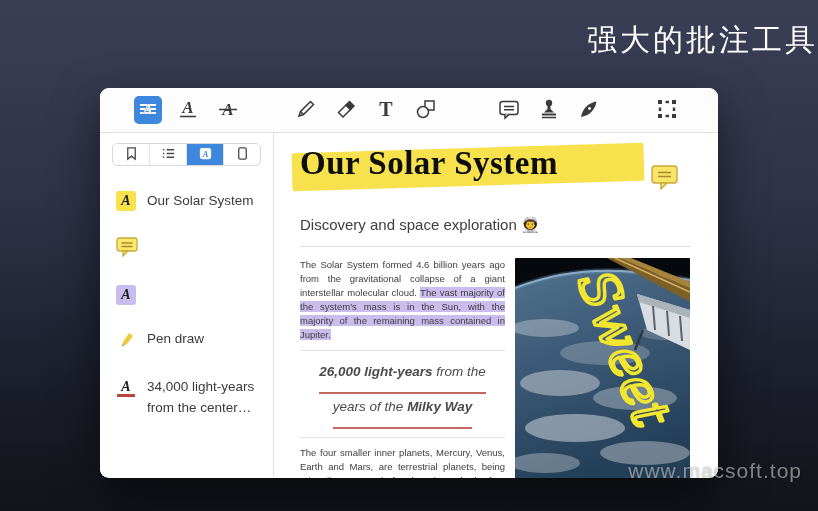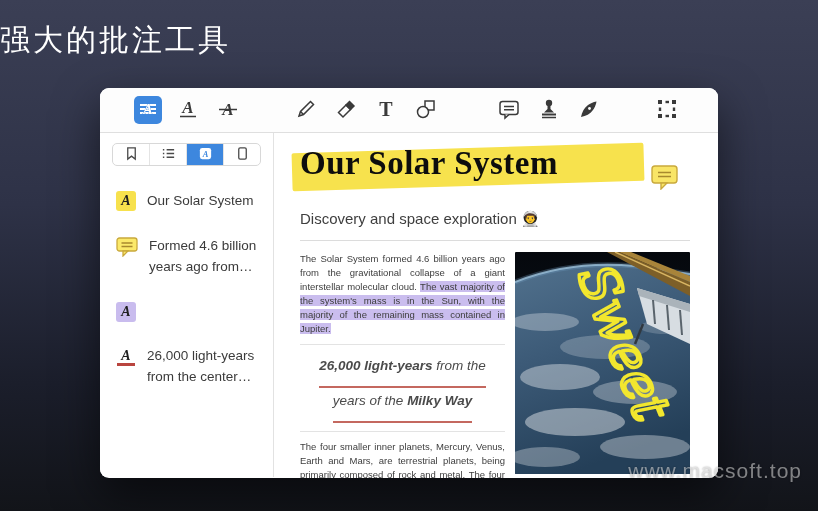--- a/index.html
+++ b/index.html
@@ -3,21 +3,21 @@
 <meta charset="utf-8">
 <style>
   * { margin:0; padding:0; box-sizing:border-box; }
   html,body { width:818px; height:511px; overflow:hidden; }
   body {
     font-family:"Liberation Sans", sans-serif;
     background:linear-gradient(180deg,#3b3f55 0%,#2e3247 40%,#1b1e2b 75%,#121419 100%);
     position:relative;
   }
   .page-heading {
-    text-align:left; color:#ffffff; font-size:30px; font-weight:400;
+    text-align:right; color:#ffffff; font-size:30px; font-weight:400;
     letter-spacing:3px; padding-top:20px;
   }
   .app-window {
     position:absolute; left:100px; top:88px; width:618px; height:390px;
     background:#ffffff; border-radius:9px; overflow:hidden;
     box-shadow:0 18px 45px rgba(0,0,0,0.55);
   }
   
   .toolbar {
     height:45px; display:flex; align-items:center; padding-left:34px;
@@ -66,21 +66,21 @@
   .doc { flex:1; position:relative; background:#ffffff; padding:12px 28px 0 26px; }
   .doc-title-wrap { position:relative; height:52px; }
   .title-hl {
     position:absolute; left:-8px; top:3px; width:352px; height:38px;
     background:#f7e24d; transform:rotate(-1.7deg); border-radius:2px;
   }
   .doc-title {
     position:relative; font-family:"Liberation Serif", serif; font-weight:bold;
     font-size:33px; color:#0d0d0d; letter-spacing:0.5px;
   }
-  .doc-subtitle { font-size:15px; color:#3e3e3e; margin-top:13px; }
+  .doc-subtitle { font-size:15px; color:#3e3e3e; margin-top:19px; }
   .doc-note {
     position:absolute; right:40px; top:32px; cursor:pointer; background:none; border:none;
   }
   .doc-hr { border:none; border-top:1px solid #dcdcdc; margin-top:12px; }
   .doc-cols { display:flex; gap:10px; margin-top:11px; }
   .col-text { width:205px; font-size:9.5px; line-height:14px; color:#3d3d3d; text-align:justify; }
   .hl-purple { background:#cabdee; }
   .doc-sep { border:none; border-top:1px solid #e3e3e3; margin:8px 0; }
   .pullquote {
     text-align:center; font-style:italic; font-size:13.5px; color:#4a4a4a;
@@ -264,28 +264,37 @@
         </div>
         <div class="annot-item">
           <span style="margin-top:2px;">
             <svg width="22" height="20" viewBox="0 0 22 20">
               <rect x="1" y="1" width="20" height="13" rx="2.5" fill="#fbe96a" stroke="#c9a93c" stroke-width="1.3"></rect>
               <path d="M7 14 L7 19 L12 14 Z" fill="#fbe96a" stroke="#c9a93c" stroke-width="1.3"></path>
               <line x1="5.5" y1="6" x2="16.5" y2="6" stroke="#a8892e" stroke-width="1.4"></line>
               <line x1="5.5" y1="9.5" x2="16.5" y2="9.5" stroke="#a8892e" stroke-width="1.4"></line>
             </svg>
           </span>
-          <span class="txt">Formed 4.6 billion years ago from…</span>
         </div>
         <div class="annot-item">
           <span class="ic-badge bg-purple">A</span>
         </div>
         <div class="annot-item">
+          <span style="margin-top:1px;">
+            <svg width="20" height="20" viewBox="0 0 20 20">
+              <path d="M7 13 L13 4 L17 7 L11 15 Z" fill="#f2ca3d"></path>
+              <path d="M7 13 L11 15 L6.2 17.2 Z" fill="#e8b73a"></path>
+              <path d="M6.2 17.2 L7.8 16.5 L6.8 15.8 Z" fill="#6b5a1e"></path>
+            </svg>
+          </span>
+          <span class="txt">Pen draw</span>
+        </div>
+        <div class="annot-item">
           <span class="ic-badge ic-underA">A</span>
-          <span class="txt">26,000 light-years from the center…</span>
+          <span class="txt">34,000 light-years from the center…</span>
         </div>
       </div>
     </div>
 
     <div class="doc">
       <div class="doc-title-wrap">
         <div class="title-hl"></div>
         <div class="doc-title">Our Solar System</div>
       </div>
       <div class="doc-subtitle">Discovery and space exploration 👨‍🚀</div>

